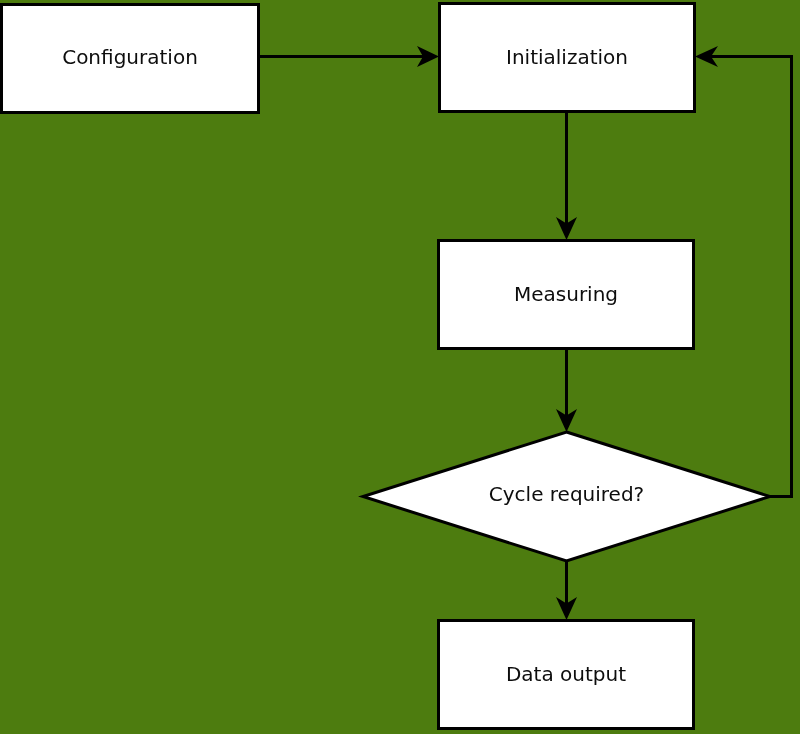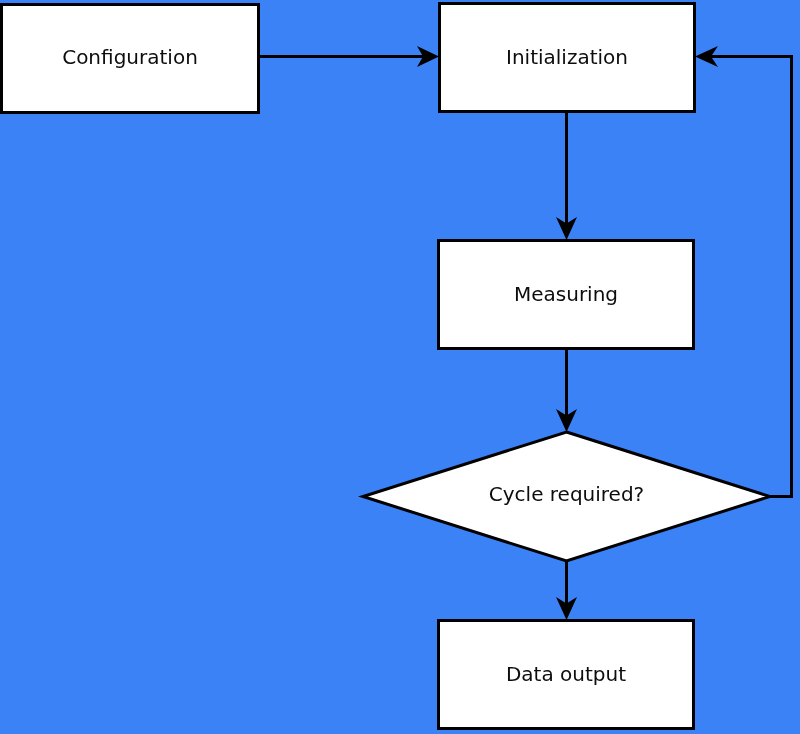--- a/index.html
+++ b/index.html
@@ -8,21 +8,21 @@
     padding: 0;
     background: #ffffff;
   }
   body {
     font-family: "DejaVu Sans", sans-serif;
   }
   #canvas {
     position: relative;
     width: 800px;
     height: 734px;
-    background: #3b82f6;
+    background: #4d7c0f;
     overflow: hidden;
   }
   #canvas svg {
     position: absolute;
     top: 0;
     left: 0;
     width: 800px;
     height: 734px;
     display: block;
   }

